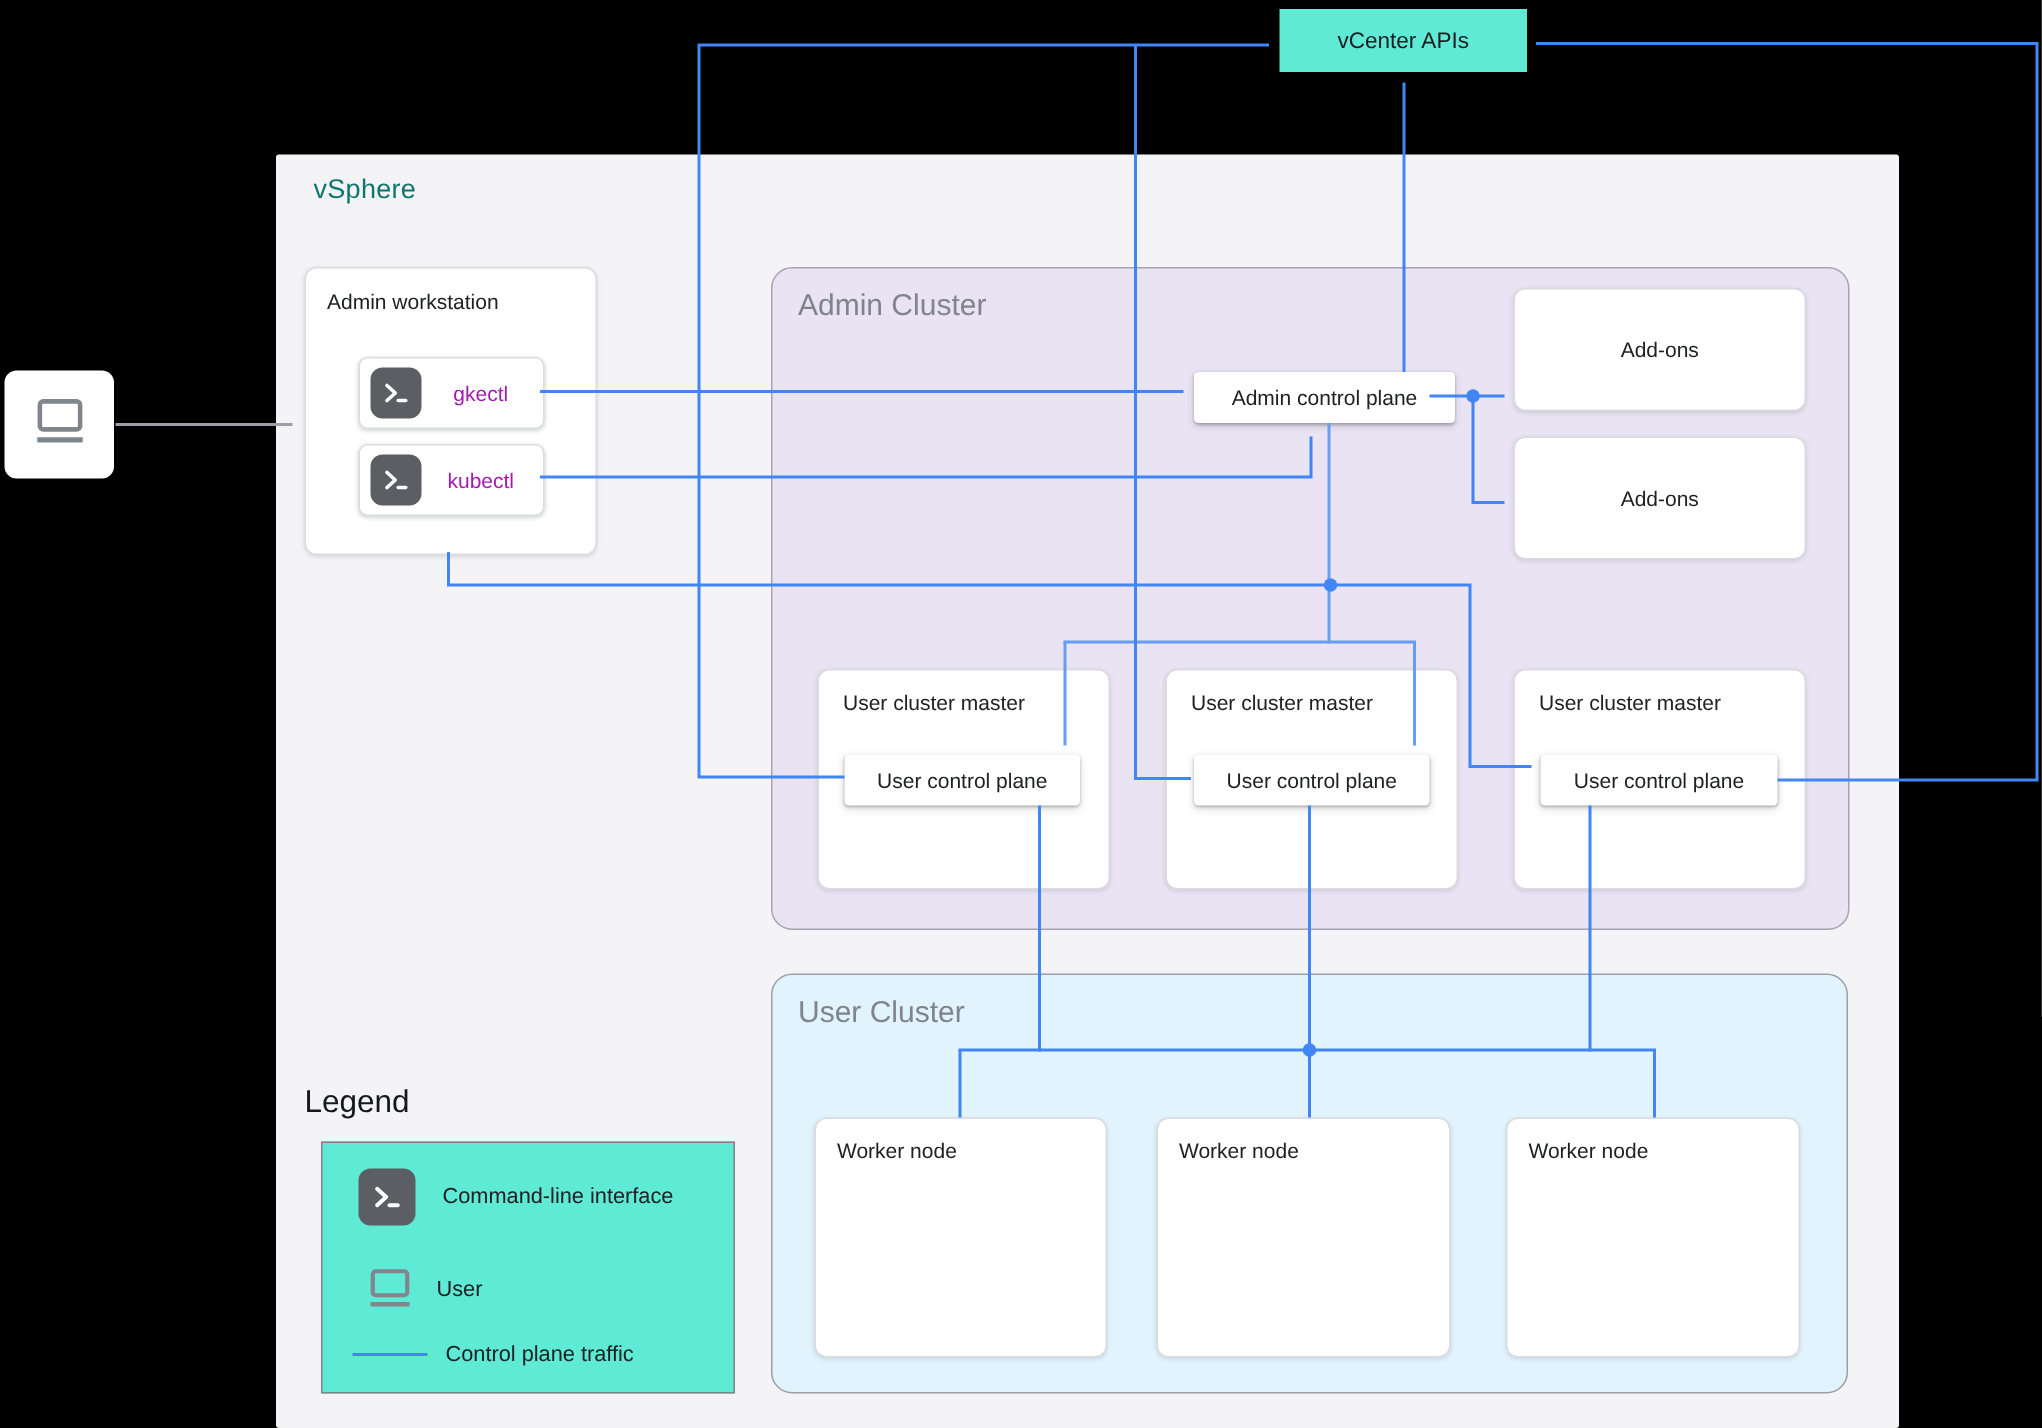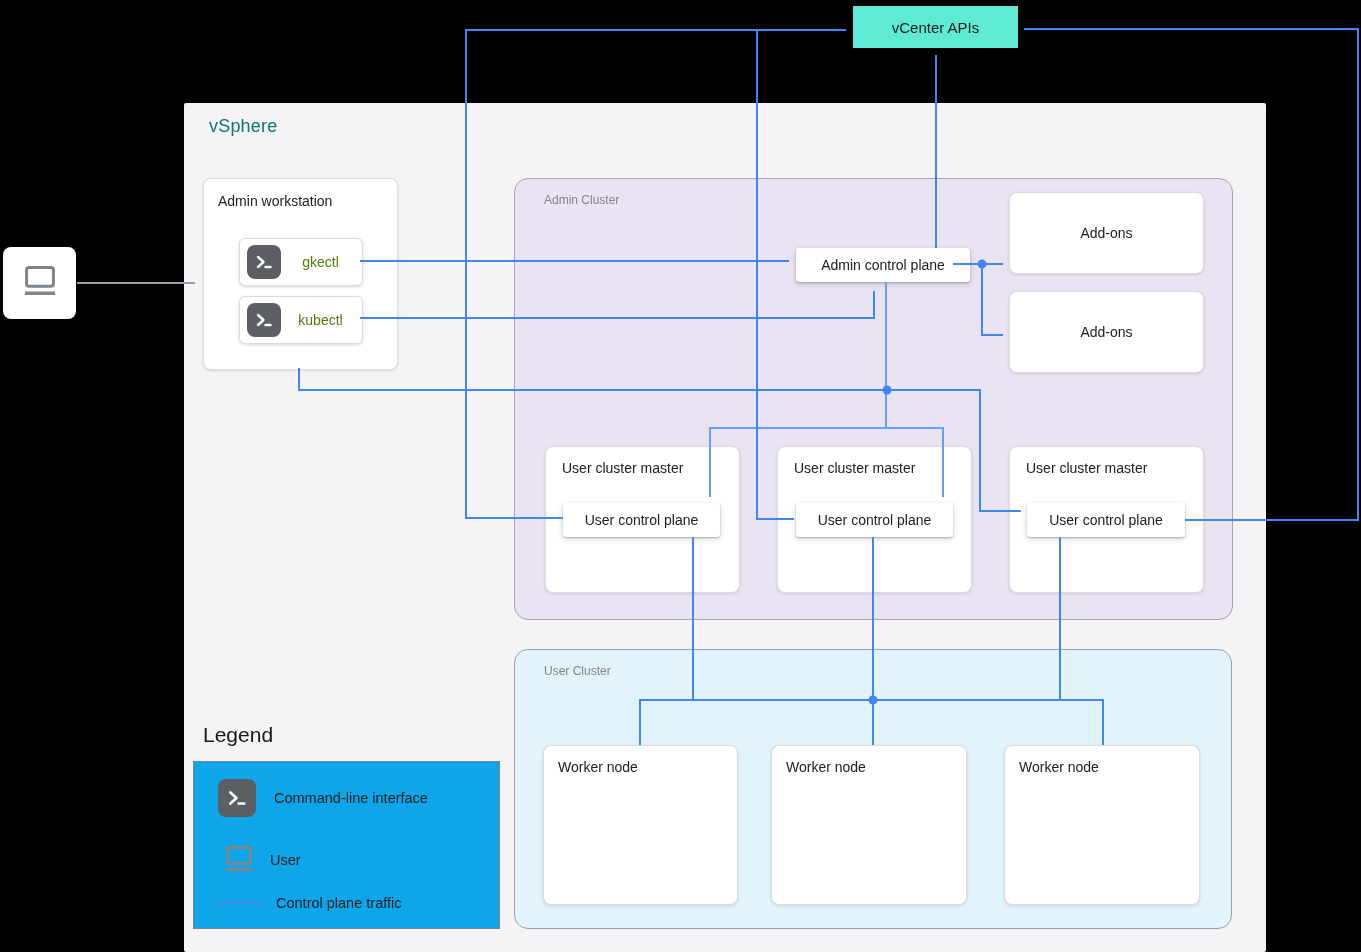--- a/index.html
+++ b/index.html
@@ -13,53 +13,53 @@
   .card{background:#fff;border:1px solid #DADCE0;border-radius:8px;
         box-shadow:0 1px 3px rgba(60,64,67,.16);}
   .card-title{position:absolute;left:16px;top:13px;font-size:14px;color:#202124;}
   
   .cp-box{background:#fff;border-radius:3px;display:flex;align-items:center;justify-content:center;
           font-size:14px;color:#202124;box-shadow:0 1px 2px rgba(60,64,67,.35),0 2px 6px rgba(60,64,67,.18);}
   
   .cluster{border-radius:14px;}
   .admin-cluster{left:514px;top:178px;width:717px;height:440px;background:#E9E3F3;border:1px solid #A8A2B4;}
   .user-cluster{left:514px;top:649px;width:716px;height:278px;background:#E1F3FC;border:1px solid #9AA0A6;}
-  .cluster-label{position:absolute;left:17px;top:14px;font-size:12px;color:#80848d;margin-left:12px;}
+  .cluster-label{position:absolute;left:17px;top:14px;font-size:20px;color:#80848d;}
   
   .vcenter{left:853px;top:6px;width:165px;height:42px;background:#5eead4;display:flex;
            align-items:center;justify-content:center;font-size:15px;font-weight:500;color:#1b1c1f;}
   
   .user-box{left:3px;top:247px;width:73px;height:72px;background:#fff;border-radius:8px;
             display:flex;align-items:center;justify-content:center;color:#80868B;}
   
   .tool-btn{position:absolute;left:35px;width:122px;height:46px;background:#fff;border:1px solid #DADCE0;
             border-radius:6px;box-shadow:0 1px 3px rgba(60,64,67,.22);display:flex;align-items:center;}
   .tool-btn .t-icon{margin-left:7px;}
-  .tool-btn .t-label{flex:1;text-align:center;font-size:14px;color:#4d7c0f;padding-right:2px;}
+  .tool-btn .t-label{flex:1;text-align:center;font-size:14px;color:#a21caf;padding-right:2px;}
   .term-icon{background:#5B5E63;border-radius:8px;display:flex;align-items:center;justify-content:center;}
   .t-34{width:34px;height:34px;}
   .t-38{width:38px;height:38px;}
   
   .adm-ws{left:203px;top:178px;width:193px;height:190px;}
   .adm-master{left:776px;top:192px;width:195px;height:144px;}
   .addons-1{left:1009px;top:192px;width:193px;height:80px;display:flex;align-items:center;justify-content:center;font-size:14px;color:#202124;}
   .addons-2{left:1009px;top:291px;width:193px;height:80px;display:flex;align-items:center;justify-content:center;font-size:14px;color:#202124;}
   .ucm-1{left:545px;top:446px;width:193px;height:145px;}
   .ucm-2{left:777px;top:446px;width:193px;height:145px;}
   .ucm-3{left:1009px;top:446px;width:193px;height:145px;}
   .acp{left:796px;top:248px;width:174px;height:34px;}
   .ucp-1{left:563px;top:503px;width:157px;height:34px;}
   .ucp-2{left:796px;top:503px;width:157px;height:34px;}
   .ucp-3{left:1027px;top:503px;width:158px;height:34px;}
   .wn-1{left:543px;top:745px;width:193px;height:158px;}
   .wn-2{left:771px;top:745px;width:194px;height:158px;}
   .wn-3{left:1004px;top:745px;width:194px;height:158px;}
   
   .legend-title{left:203px;top:723px;font-size:21px;color:#17181a;}
-  .legend-box{left:193px;top:761px;width:274px;height:166px;background:#0ea5e9;border:1px solid #7E8287;padding-left:31px;}
+  .legend-box{left:214px;top:761px;width:274px;height:166px;background:#5eead4;border:1px solid #7E8287;}
   .legend-label{position:absolute;font-size:14.5px;color:#202124;}
   .cp-swatch{position:absolute;left:20px;top:140px;width:50px;height:2px;background:#4285F4;}
   
   .overlay{position:absolute;left:0;top:0;pointer-events:none;}
   .overlay path{fill:none;stroke-width:2px;}
   .ln-b{stroke:#4285F4;}
   .ln-bl{stroke:#669DF6;}
   .ln-g{stroke:#9AA0A6;}
 </style>
 </head>

